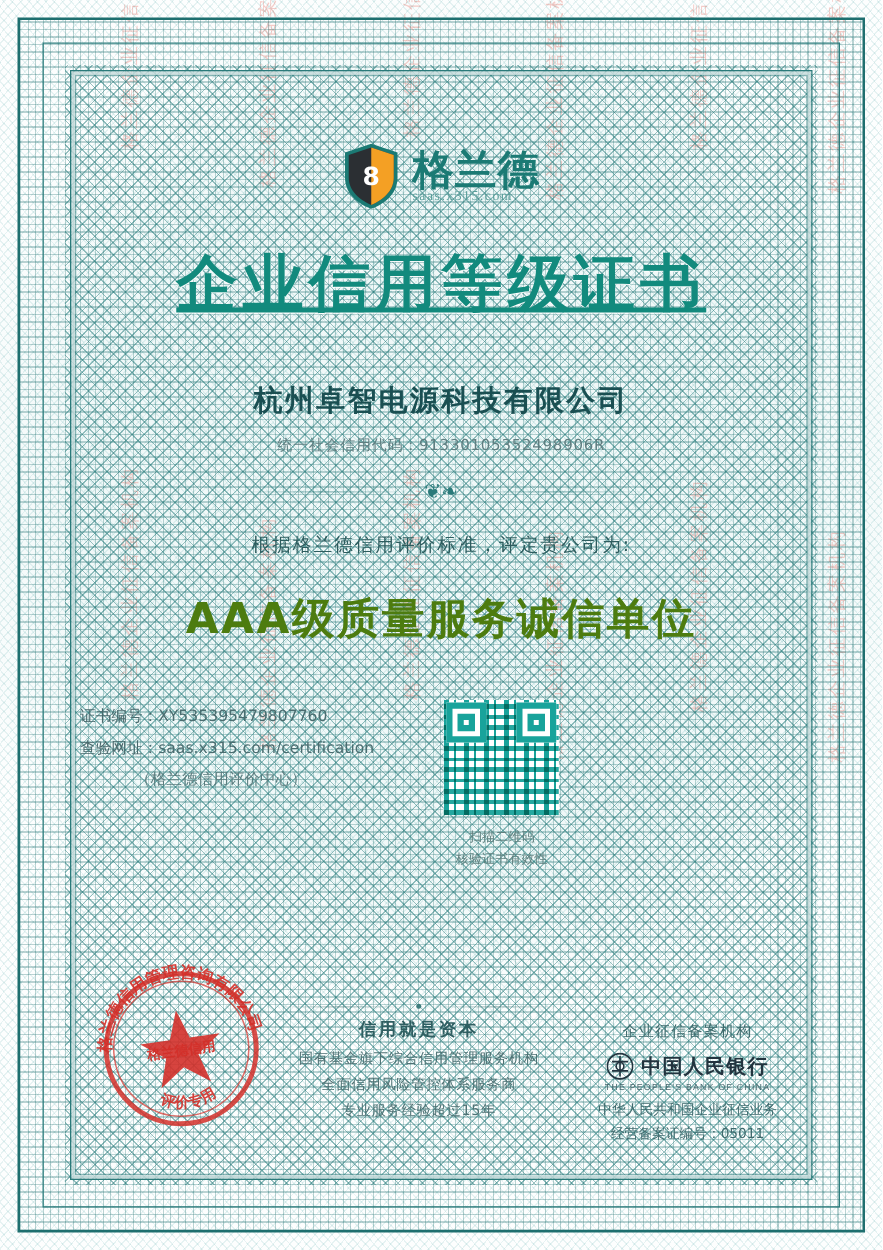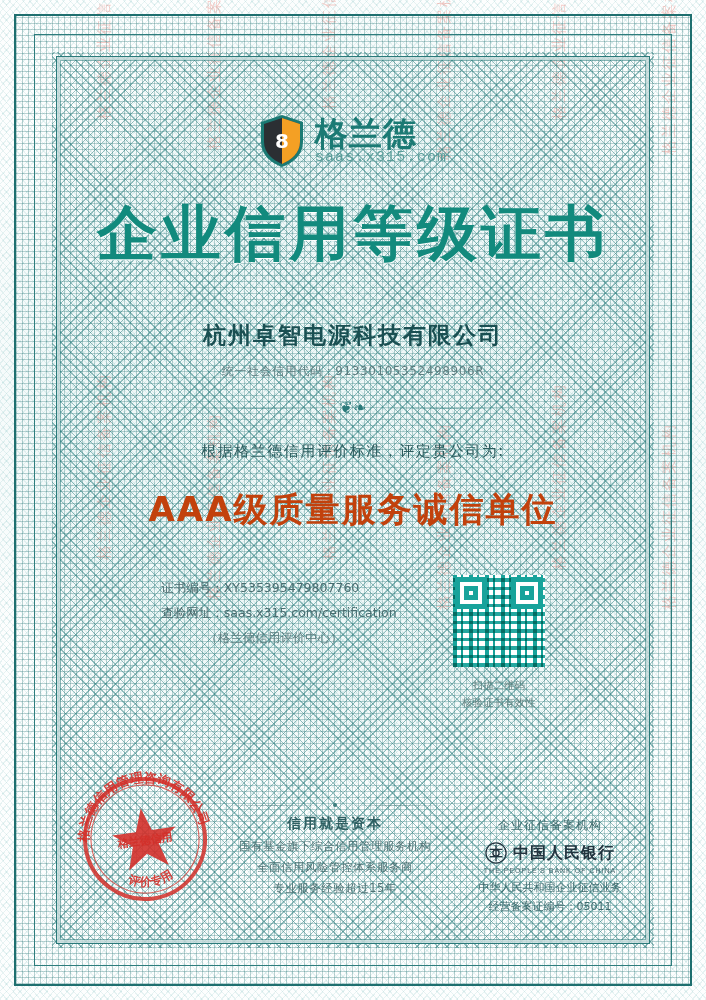--- a/index.html
+++ b/index.html
@@ -99,36 +99,37 @@
     line-height: 1;
   }
   .logo-name {
     font-size: 33px;
     font-weight: bold;
     color: #1b7a74;
     letter-spacing: 1px;
     font-family: "DejaVu Sans", sans-serif;
   }
   .logo-sub {
-    font-size: 15px;
+    font-size: 11px;
     color: #5a9e9a;
     letter-spacing: 1.2px;
     margin-top: 0;
-    font-family: Liberation Mono, monospace;
+    font-family: Liberation Serif, serif;
   }
 
   
   .cert-title {
     margin-top: 26px;
-    font-size: 60px;
+    font-size: 49px;
     font-weight: bold;
     color: #128a7d;
     letter-spacing: 4px;
     font-family: "DejaVu Sans", sans-serif;
     text-shadow: 0 1px 0 rgba(255,255,255,0.9);
+    text-decoration: underline;
   }
 
   
   .company-name {
     margin-top: 45px;
     font-size: 23px;
     font-weight: bold;
     color: #1a4f52;
     letter-spacing: 2px;
     font-family: "DejaVu Sans", sans-serif;
@@ -167,29 +168,28 @@
     margin-top: 26px;
     font-size: 15px;
     color: #2d5c5e;
     letter-spacing: 1.5px;
     font-family: "DejaVu Sans", sans-serif;
   }
   .grade {
     margin-top: 26px;
     font-size: 34px;
     font-weight: bold;
-    color: #c2410c;
+    color: #4d7c0f;
     letter-spacing: 2px;
     font-family: "DejaVu Sans", sans-serif;
   }
 
   
   .details-row {
     display: flex;
-    justify-content: center;
     align-items: flex-start;
     gap: 40px;
     margin-top: 42px;
   }
   .details {
     text-align: left;
     font-size: 12.5px;
     color: #4a6d70;
     line-height: 2.0;
     font-family: "DejaVu Sans", sans-serif;

